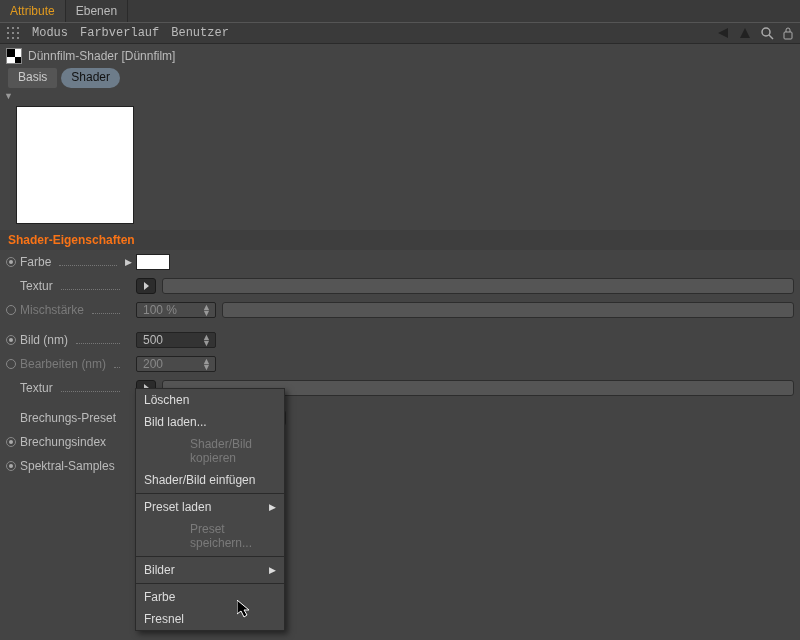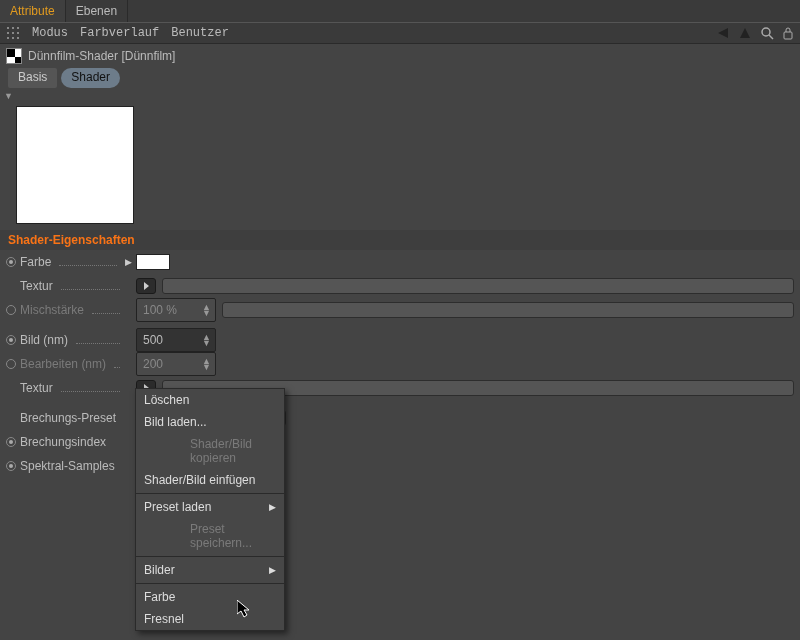--- a/index.html
+++ b/index.html
@@ -34,21 +34,21 @@
   .labelcol { width: 130px; display: flex; align-items: center; gap: 4px; }
   .bullet { width: 10px; height: 10px; border: 1px solid #888; border-radius: 50%; display: inline-block; }
   .bullet.filled::after { content: ""; display: block; width: 4px; height: 4px; background: #aaa; border-radius: 50%; margin: 2px; }
   .dots { flex: 1; border-bottom: 1px dotted #777; margin: 0 4px 3px 4px; height: 1px; align-self: flex-end; }
   .arrowR { color: #ccc; font-size: 9px; padding-right: 4px; }
   .labeltext { white-space: nowrap; }
   .colorswatch { width: 34px; height: 16px; background: #fff; border: 1px solid #222; }
   .btn-play { width: 20px; height: 16px; background: #2c2c2c; border: 1px solid #1a1a1a; border-radius: 3px; display: flex; align-items: center; justify-content: center; }
   .btn-play .tri { width: 0; height: 0; border-left: 5px solid #ccc; border-top: 4px solid transparent; border-bottom: 4px solid transparent; }
   .longfield { flex: 1; height: 16px; background: #555; border: 1px solid #2d2d2d; border-radius: 3px; }
-  .numbox { width: 80px; height: 24px; background: #333; border: 1px solid #222; border-radius: 2px; display: flex; align-items: center; padding: 0 6px; position: relative; }
+  .numbox { width: 80px; height: 16px; background: #333; border: 1px solid #222; border-radius: 2px; display: flex; align-items: center; padding: 0 6px; position: relative; }
   .numbox.disabled { background: #4a4a4a; color: #888; }
   .spinicon { position: absolute; right: 4px; font-size: 9px; color: #999; line-height: 6px; }
   .dimmed { color: #7a7a7a; }
   .contextmenu { position: absolute; left: 135px; top: 388px; width: 150px; background: #474747; border: 1px solid #2a2a2a; box-shadow: 3px 3px 6px rgba(0,0,0,.5); }
   .ctxitem { padding: 4px 8px; cursor: pointer; display: flex; justify-content: space-between; align-items: center; color: #ddd; }
   .ctxitem.disabled { color: #7a7a7a; cursor: default; margin-left: 46px; }
   .ctxitem.highlight { background: #b6b6b6; color: #111; }
   .ctxsep { height: 1px; background: #2a2a2a; margin: 2px 0; }
   .subarrow { font-size: 9px; }
   .cursor { position: absolute; left: 237px; top: 600px; width: 16px; height: 20px; pointer-events: none; }

